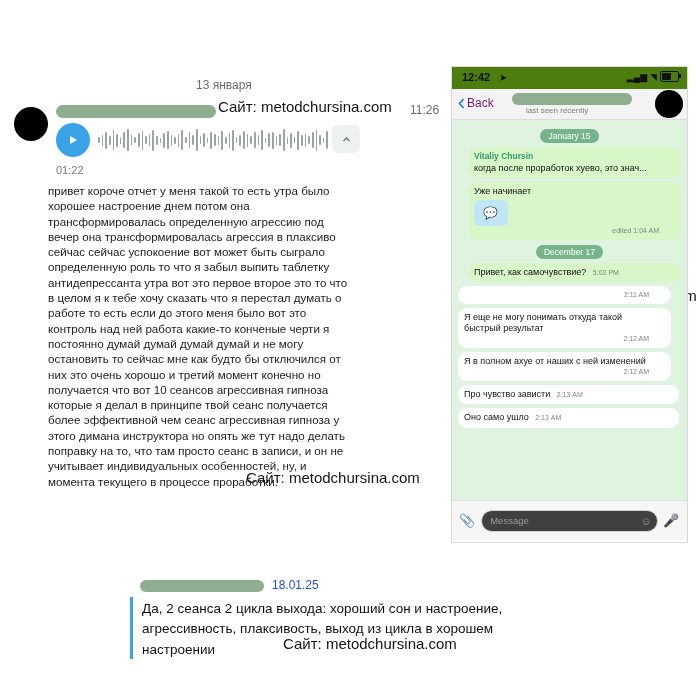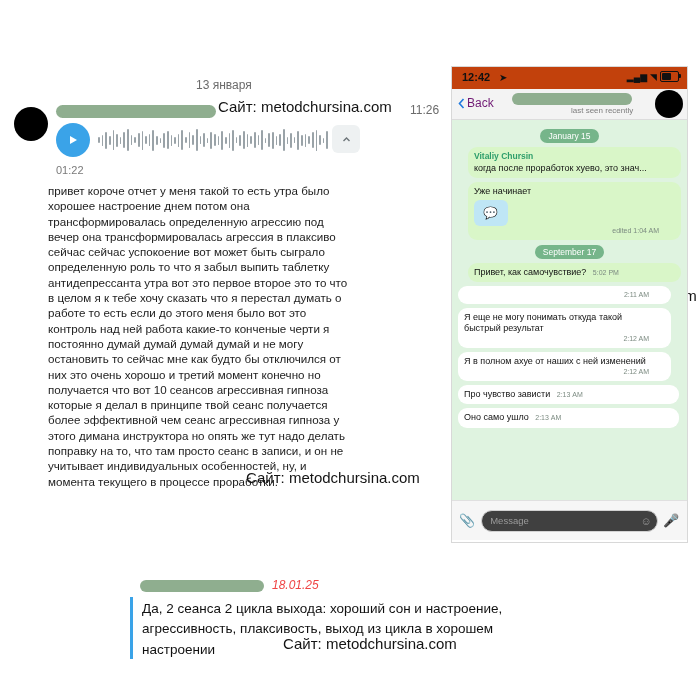--- a/index.html
+++ b/index.html
@@ -147,21 +147,21 @@
     top: 66px;
     width: 235px;
     height: 475px;
     background: #ffffff;
     border: 1px solid #d8d8d8;
     overflow: hidden;
   }
   .status-bar {
     position: relative;
     height: 22px;
-    background: #c2410c;
+    background: #4d7c0f;
   }
   .status-time {
     position: absolute;
     left: 10px;
     top: 4px;
     font-size: 11px;
     font-weight: bold;
     color: #111;
   }
   .status-loc {
@@ -233,21 +233,20 @@
     height: 12px;
     border-radius: 6px;
     background: #8fae8f;
   }
   .nav-sub {
     position: absolute;
     left: 74px;
     top: 17px;
     font-size: 8px;
     color: #7d7d7d;
-    margin-left: 45px;
   }
   .contact-avatar {
     position: absolute;
     right: 4px;
     top: 1px;
     width: 28px;
     height: 28px;
     border-radius: 50%;
     background: #000;
   }
@@ -365,22 +364,21 @@
     width: 124px;
     height: 12px;
     border-radius: 6px;
     background: #8fae8f;
   }
   .bottom-date {
     position: absolute;
     left: 142px;
     top: 3px;
     font-size: 12px;
-    color: #ef4444;
-    font-style: italic;
+    color: #1d4ed8;
   }
   .bottom-text {
     position: absolute;
     left: 12px;
     top: 24px;
     width: 400px;
     font-size: 13.5px;
     line-height: 1.5;
     color: #111;
   }
@@ -531,21 +529,21 @@
         <span class="sender">Vitaliy Chursin</span>
         <span>когда после проработок хуево, это знач...</span>
       </div>
 
       <div class="bubble out">
         <span>Уже начинает</span>
         <div style="margin-top:3px;"><span class="sticker">💬</span></div>
         <span class="meta-line">edited 1:04 AM</span>
       </div>
 
-      <div class="day-chip">September 17</div>
+      <div class="day-chip">December 17</div>
 
       <div class="bubble out">
         <span>Привет, как самочувствие?</span>
         <span class="t">5:02 PM</span>
       </div>
 
       <div class="bubble in">
         <span class="meta-line">2:11 AM</span>
       </div>
 

